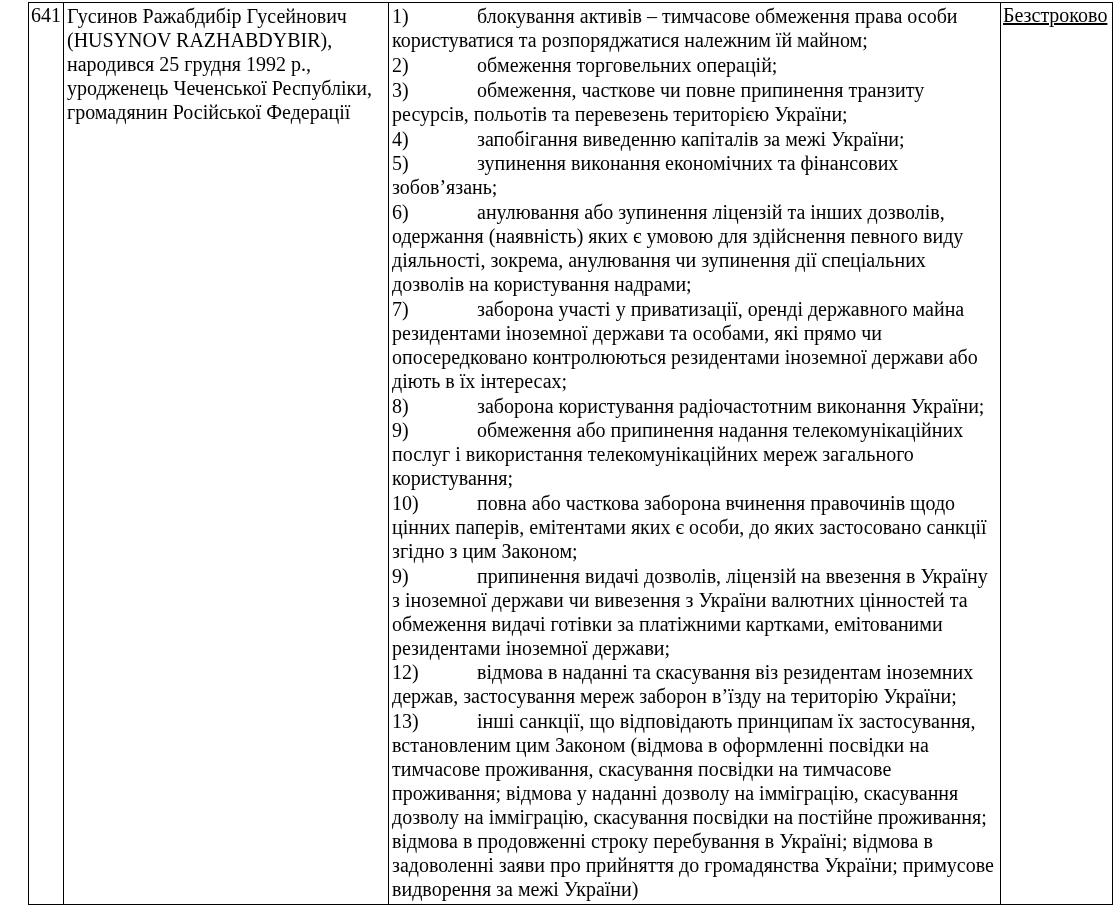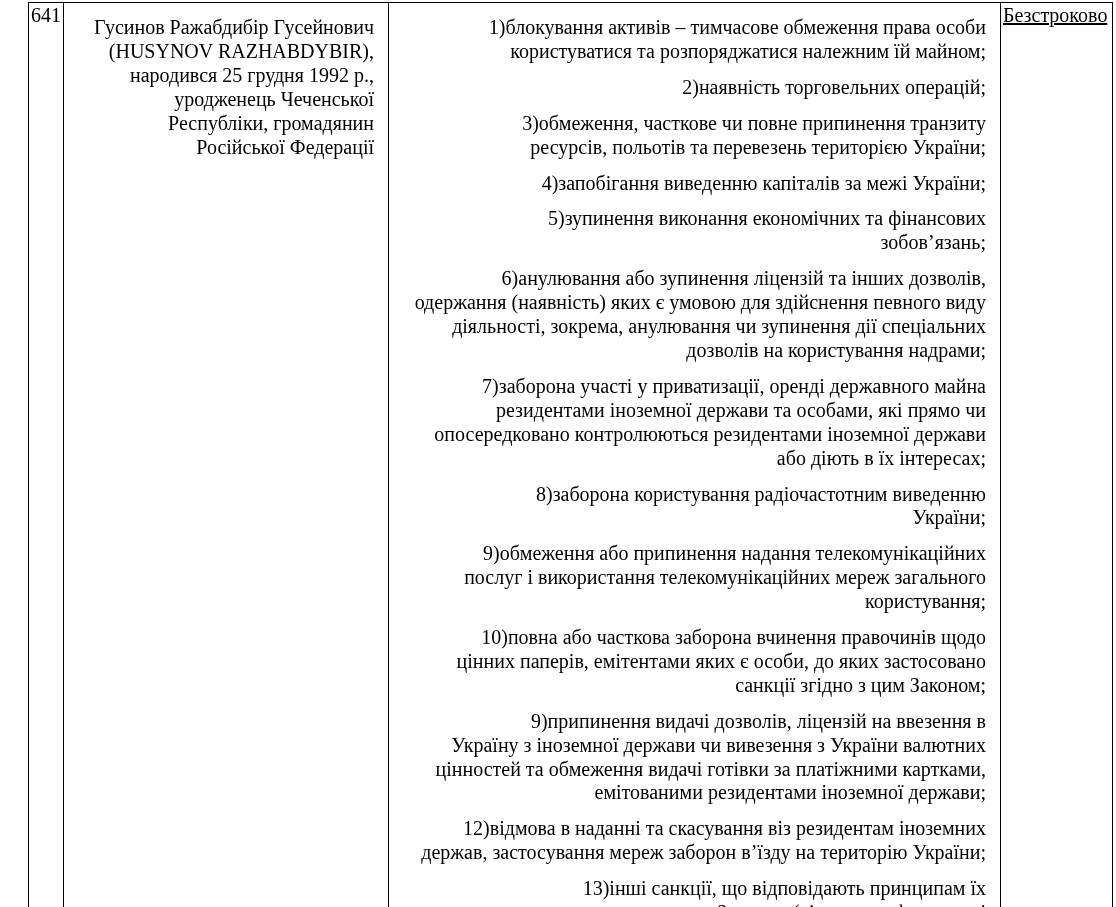--- a/index.html
+++ b/index.html
@@ -30,21 +30,21 @@
     vertical-align: top;
     padding: 1px 2px;
     line-height: 23.9px;
     overflow: hidden;
   }
   col.c1 { width: 35px; }
   col.c2 { width: 325px; }
   col.c3 { width: 612px; }
   col.c4 { width: 112px; }
   .num-cell { text-align: center; padding-left: 1px; padding-right: 1px; }
-  p { margin: 12px; text-align: right; }
+  p { margin: 1px; }
   .sanction .n {
     display: inline-block;
     width: 85px;
   }
   .duration-cell { padding-left: 2px; text-decoration: underline; }
 </style>
 </head>
 <body>
 
 <div class="page">
@@ -58,27 +58,27 @@
     <tbody>
       <tr>
         <td class="num-cell">
           <span>641</span>
         </td>
         <td class="person-cell">
           <p>Гусинов Ражабдибір Гусейнович (HUSYNOV RAZHABDYBIR), народився 25 грудня 1992 р., уродженець Чеченської Республіки, громадянин Російської Федерації</p>
         </td>
         <td class="sanctions-cell">
           <p class="sanction"><span class="n">1)</span><span class="t">блокування активів – тимчасове обмеження права особи користуватися та розпоряджатися належним їй майном;</span></p>
-          <p class="sanction"><span class="n">2)</span><span class="t">наявність торговельних операцій;</span></p>
+          <p class="sanction"><span class="n">2)</span><span class="t">обмеження торговельних операцій;</span></p>
           <p class="sanction"><span class="n">3)</span><span class="t">обмеження, часткове чи повне припинення транзиту ресурсів, польотів та перевезень територією України;</span></p>
           <p class="sanction"><span class="n">4)</span><span class="t">запобігання виведенню капіталів за межі України;</span></p>
           <p class="sanction"><span class="n">5)</span><span class="t">зупинення виконання економічних та фінансових зобов’язань;</span></p>
           <p class="sanction"><span class="n">6)</span><span class="t">анулювання або зупинення ліцензій та інших дозволів, одержання (наявність) яких є умовою для здійснення певного виду діяльності, зокрема, анулювання чи зупинення дії спеціальних дозволів на користування надрами;</span></p>
           <p class="sanction"><span class="n">7)</span><span class="t">заборона участі у приватизації, оренді державного майна резидентами іноземної держави та особами, які прямо чи опосередковано контролюються резидентами іноземної держави або діють в їх інтересах;</span></p>
-          <p class="sanction"><span class="n">8)</span><span class="t">заборона користування радіочастотним виведенню України;</span></p>
+          <p class="sanction"><span class="n">8)</span><span class="t">заборона користування радіочастотним виконання України;</span></p>
           <p class="sanction"><span class="n">9)</span><span class="t">обмеження або припинення надання телекомунікаційних послуг і використання телекомунікаційних мереж загального користування;</span></p>
           <p class="sanction"><span class="n">10)</span><span class="t">повна або часткова заборона вчинення правочинів щодо цінних паперів, емітентами яких є особи, до яких застосовано санкції згідно з цим Законом;</span></p>
           <p class="sanction"><span class="n">9)</span><span class="t">припинення видачі дозволів, ліцензій на ввезення в Україну з іноземної держави чи вивезення з України валютних цінностей та обмеження видачі готівки за платіжними картками, емітованими резидентами іноземної держави;</span></p>
           <p class="sanction"><span class="n">12)</span><span class="t">відмова в наданні та скасування віз резидентам іноземних держав, застосування мереж заборон в’їзду на територію України;</span></p>
           <p class="sanction"><span class="n">13)</span><span class="t">інші санкції, що відповідають принципам їх застосування, встановленим цим Законом (відмова в оформленні посвідки на тимчасове проживання, скасування посвідки на тимчасове проживання; відмова у наданні дозволу на імміграцію, скасування дозволу на імміграцію, скасування посвідки на постійне проживання; відмова в продовженні строку перебування в Україні; відмова в задоволенні заяви про прийняття до громадянства України; примусове видворення за межі України)</span></p>
         </td>
         <td class="duration-cell">
           <span>Безстроково</span>
         </td>
       </tr>

